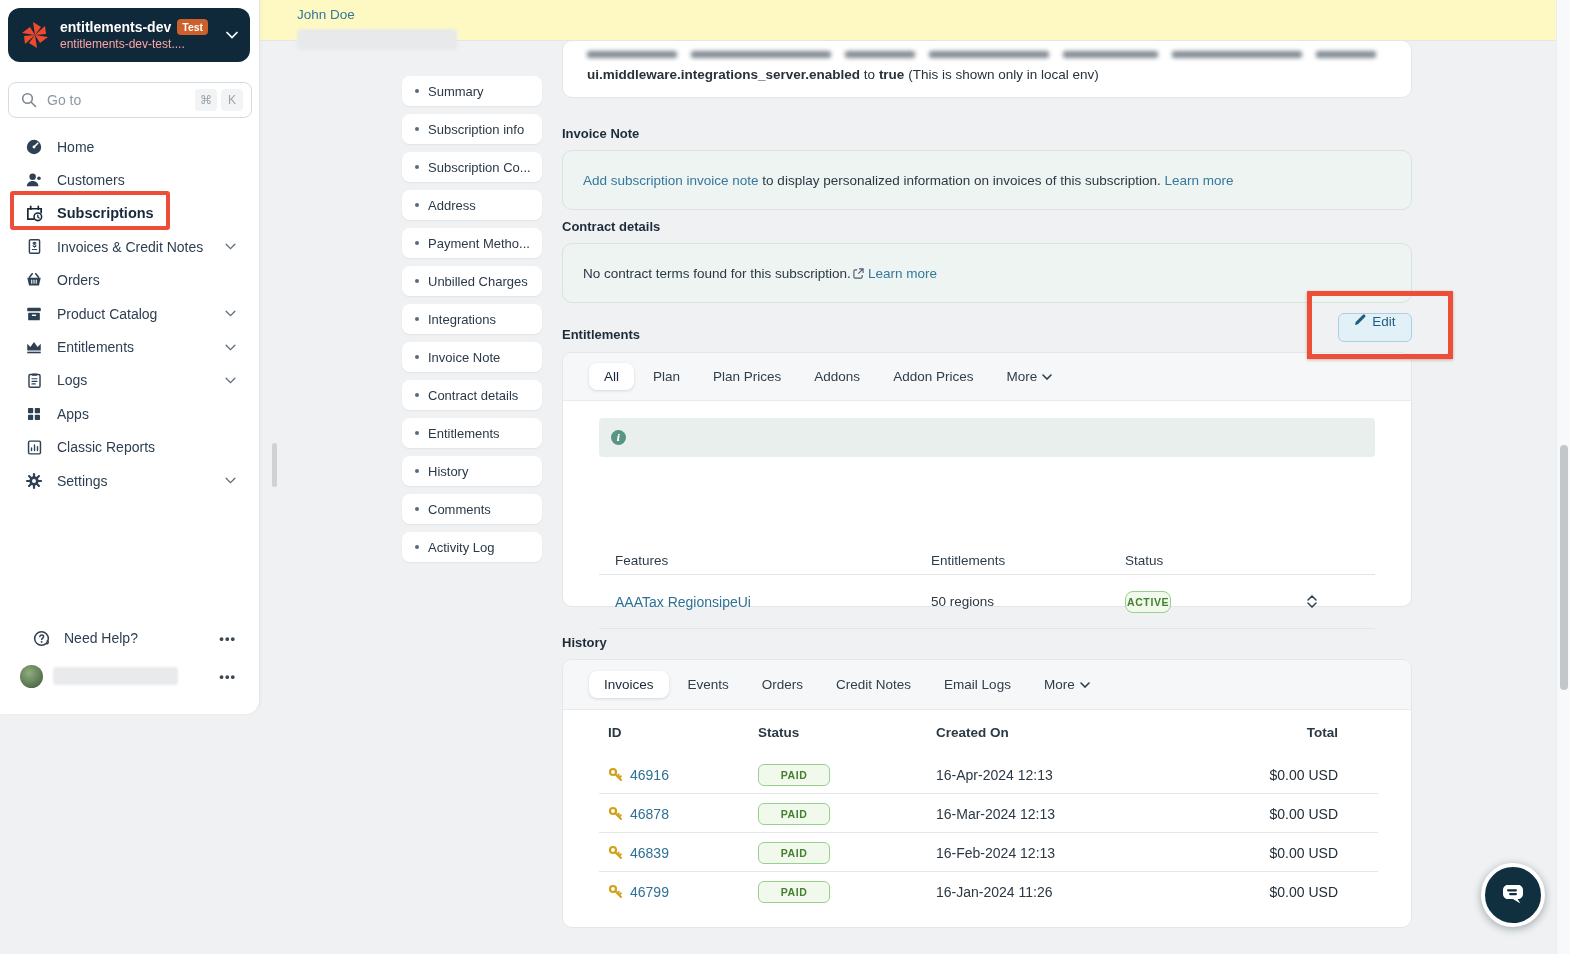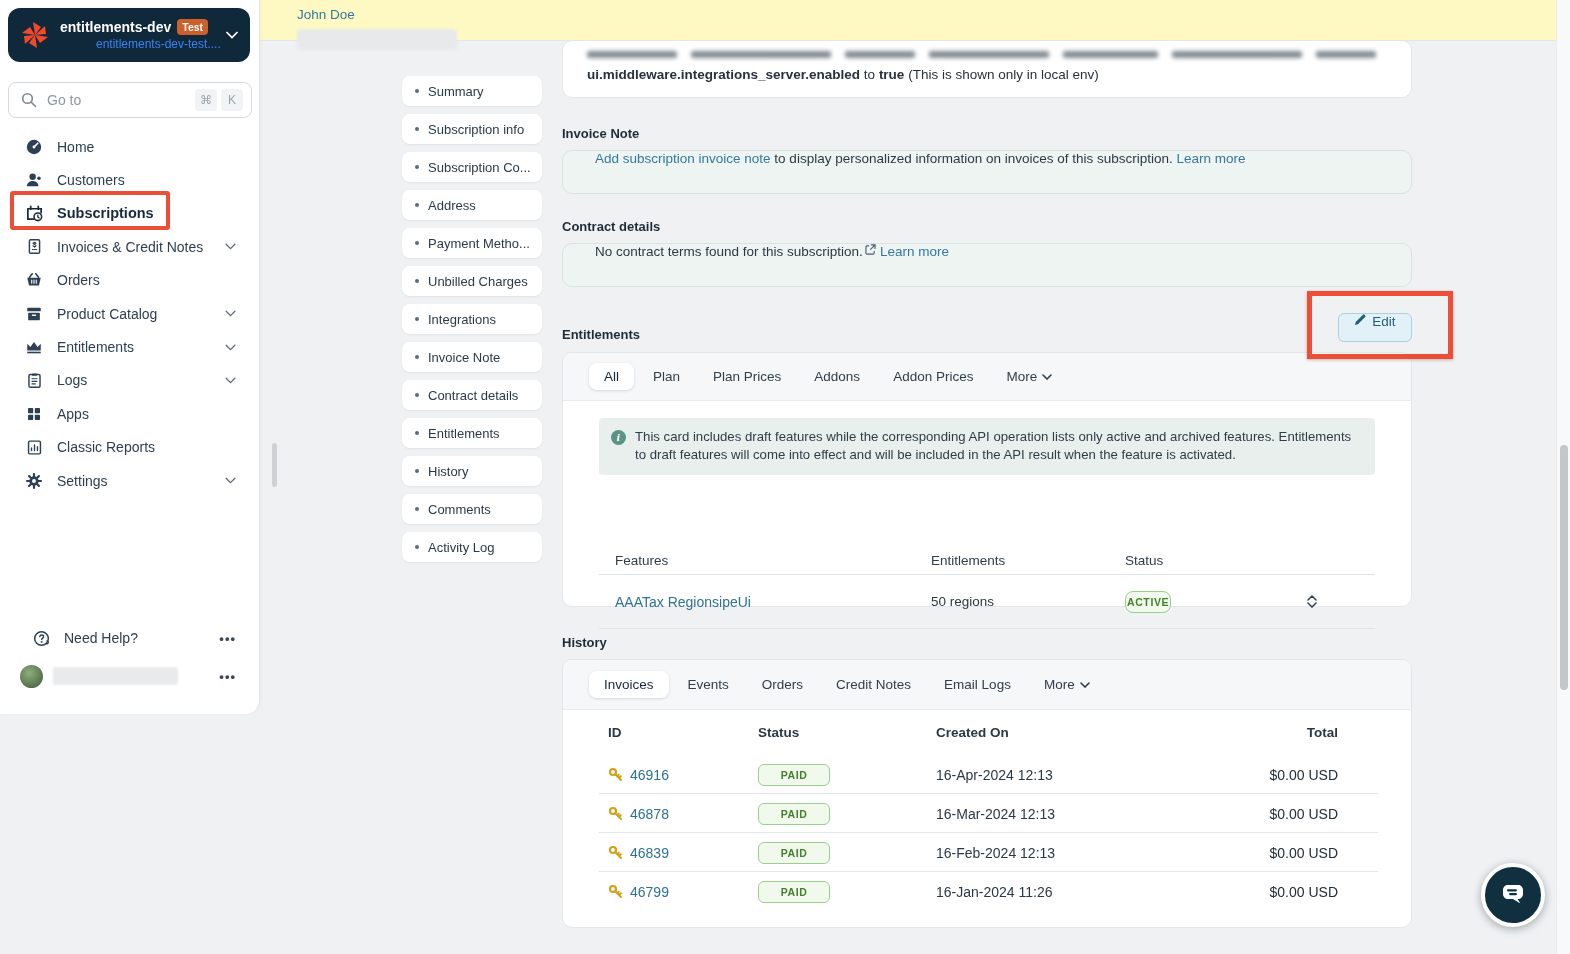--- a/index.html
+++ b/index.html
@@ -17,21 +17,21 @@
   .cust-link { position:absolute; left:37px; top:7px; font-size:13.5px; color:#34789d; cursor:pointer; }
   .blur-bar { position:absolute; left:37px; top:29px; width:160px; height:21px; background:#e7e9ea; border-radius:4px; filter:blur(1.5px); }
 
   
   .sidebar { position:absolute; left:0; top:0; width:260px; height:714px; background:#fff; border-right:1px solid #e4e7ea; border-bottom-right-radius:14px; box-shadow:1px 0 3px rgba(20,40,60,.04); z-index:20; }
   .ws-pill { position:absolute; left:8px; top:8px; width:242px; height:54px; background:#10293a; border-radius:12px; display:flex; align-items:center; padding:0 12px 0 12px; }
   .ws-text { margin-left:10px; flex:1; overflow:hidden; }
   .ws-name-row { display:flex; align-items:center; gap:6px; }
   .ws-name { color:#fff; font-weight:bold; font-size:14px; white-space:nowrap; }
   .ws-badge { background:#cd5f2a; color:#fff; font-size:10.5px; font-weight:bold; padding:2px 5px; border-radius:4px; }
-  .ws-sub { color:#3b82f6; font-size:12px; margin-top:2px; white-space:nowrap;margin-left:36px; }
+  .ws-sub { color:#fca5a5; font-size:12px; margin-top:2px; white-space:nowrap; }
   .searchbox { position:absolute; left:8px; top:82px; width:244px; height:36px; background:#fff; border:1px solid #d6dbdf; border-radius:8px; display:flex; align-items:center; padding:0 8px 0 12px; }
   .searchbox .ph { flex:1; margin-left:10px; color:#8d98a1; font-size:14px; }
   .kbd { width:22px; height:22px; background:#f1f3f4; border-radius:4px; color:#9aa4ab; font-size:12px; display:flex; align-items:center; justify-content:center; margin-left:4px; }
   .nav { position:absolute; left:0; top:130px; width:260px; }
   .nav-item { position:relative; height:33.4px; display:flex; align-items:center; padding-left:24px; cursor:pointer; }
   .nav-item .ic { width:20px; display:flex; justify-content:center; }
   .nav-item .lbl { margin-left:13px; font-size:14px; color:#2c3e50; }
   .nav-item.active .lbl { font-weight:bold; color:#17283a; font-size:14.5px; }
   .nav-item .chev { position:absolute; right:24px; }
   .annot-subs { position:absolute; left:10px; top:191px; width:160px; height:39px; border:4px solid #ec4e38; border-radius:3px; z-index:24; pointer-events:none; }
@@ -52,21 +52,21 @@
   
   .card { position:absolute; left:562px; width:850px; background:#fff; border:1px solid #e4e7e9; border-radius:10px; }
   .heading { position:absolute; left:562px; font-size:13px; font-weight:bold; color:#1e2c39; }
 
   .topcard { top:40px; height:58px; border-radius:10px; overflow:hidden; z-index:5; }
   .topcard .frag-row { position:absolute; left:24px; top:10px; right:24px; height:7px; display:flex; gap:14px; }
   .topcard .frag { height:7px; background:#6d7780; border-radius:2px; filter:blur(2px); opacity:.85; }
   .topcard .cfg-line { position:absolute; left:24px; top:26px; font-size:13.5px; color:#27323c; }
   .b { font-weight:bold; }
 
-  .notecard { height:44px; background:#eef4f1; border:1px solid #d9e4e0; display:flex; align-items:flex-start; padding-left:32px; font-size:13.5px; color:#2c3944; }
+  .notecard { height:60px; background:#eef4f1; border:1px solid #d9e4e0; display:flex; align-items:center; padding-left:20px; font-size:13.5px; color:#2c3944; }
   .link { color:#34789d; cursor:pointer; }
   .sp { white-space:pre; }
 
   .extlink-ic { display:inline-block; margin:0 4px 0 2px; vertical-align:-1px; }
 
   
   .edit-annot { position:absolute; left:1307px; top:291px; width:146px; height:68px; border:5px solid #ec4e38; box-shadow:0 1px 3px rgba(120,30,10,.3); z-index:26; pointer-events:none; }
   .edit-btn { position:absolute; left:1338px; top:313px; width:74px; height:29px; background:#e2f0f8; border:1px solid #abd0e2; border-radius:6px; display:flex; justify-content:center; gap:6px; font-size:13.5px; color:#1f5f7e; cursor:pointer; z-index:27; }
 
   
@@ -172,21 +172,20 @@
       <span class="tab">Addon Prices</span>
       <span class="tab more">
           <span>More</span>
         <svg width="10" height="6" viewBox="0 0 10 6">
             <path d="M1 1l4 4 4-4" fill="none" stroke="#2f3e4b" stroke-width="1.6" stroke-linecap="round"></path>
           </svg>
       </span>
     </div>
     <div class="infobanner">
       <span class="info-ic">i</span>
-      <span class="txt">This card includes draft features while the corresponding API operation lists only active and archived features. Entitlements to draft features will come into effect and will be included in the API result when the feature is activated.</span>
     </div>
     <div class="ftable">
       <div class="frow fhead">
         <span>Features</span>
         <span>Entitlements</span>
         <span>Status</span>
         <span></span>
       </div>
       <div class="fdiv"></div>
       <div class="frow fdata">

